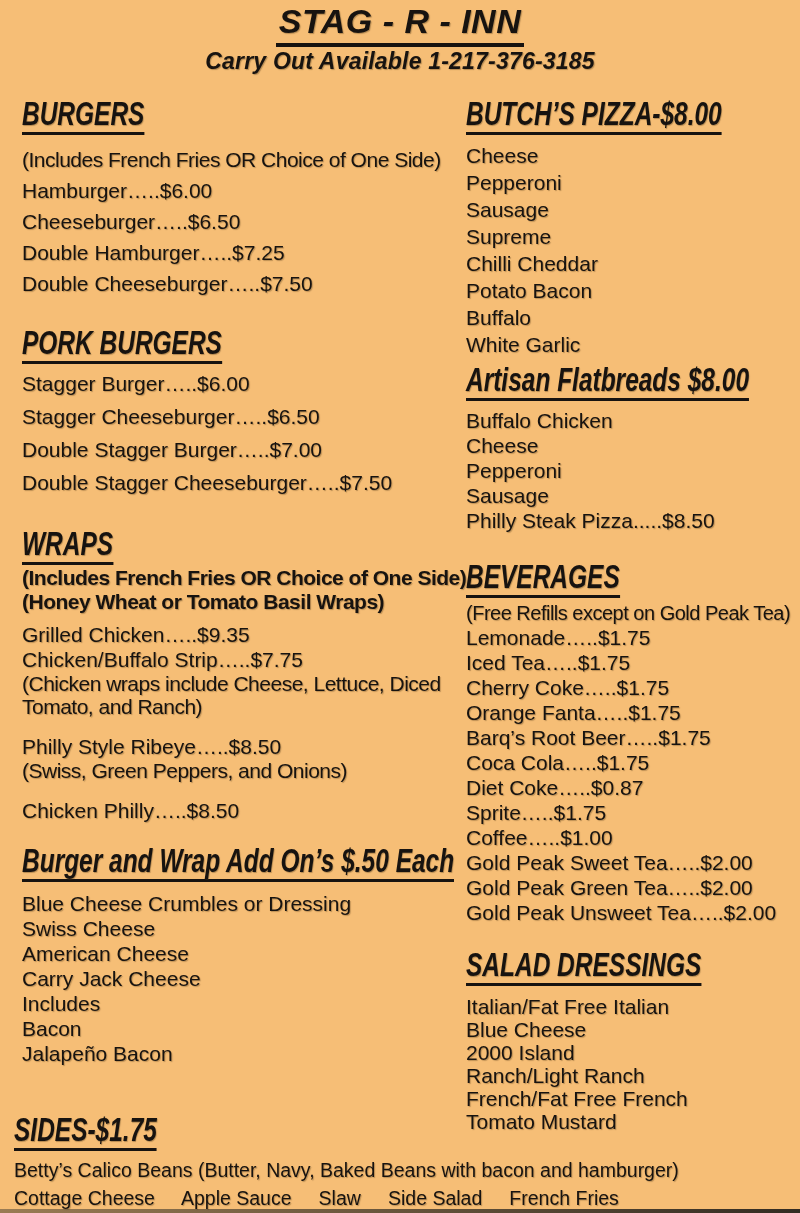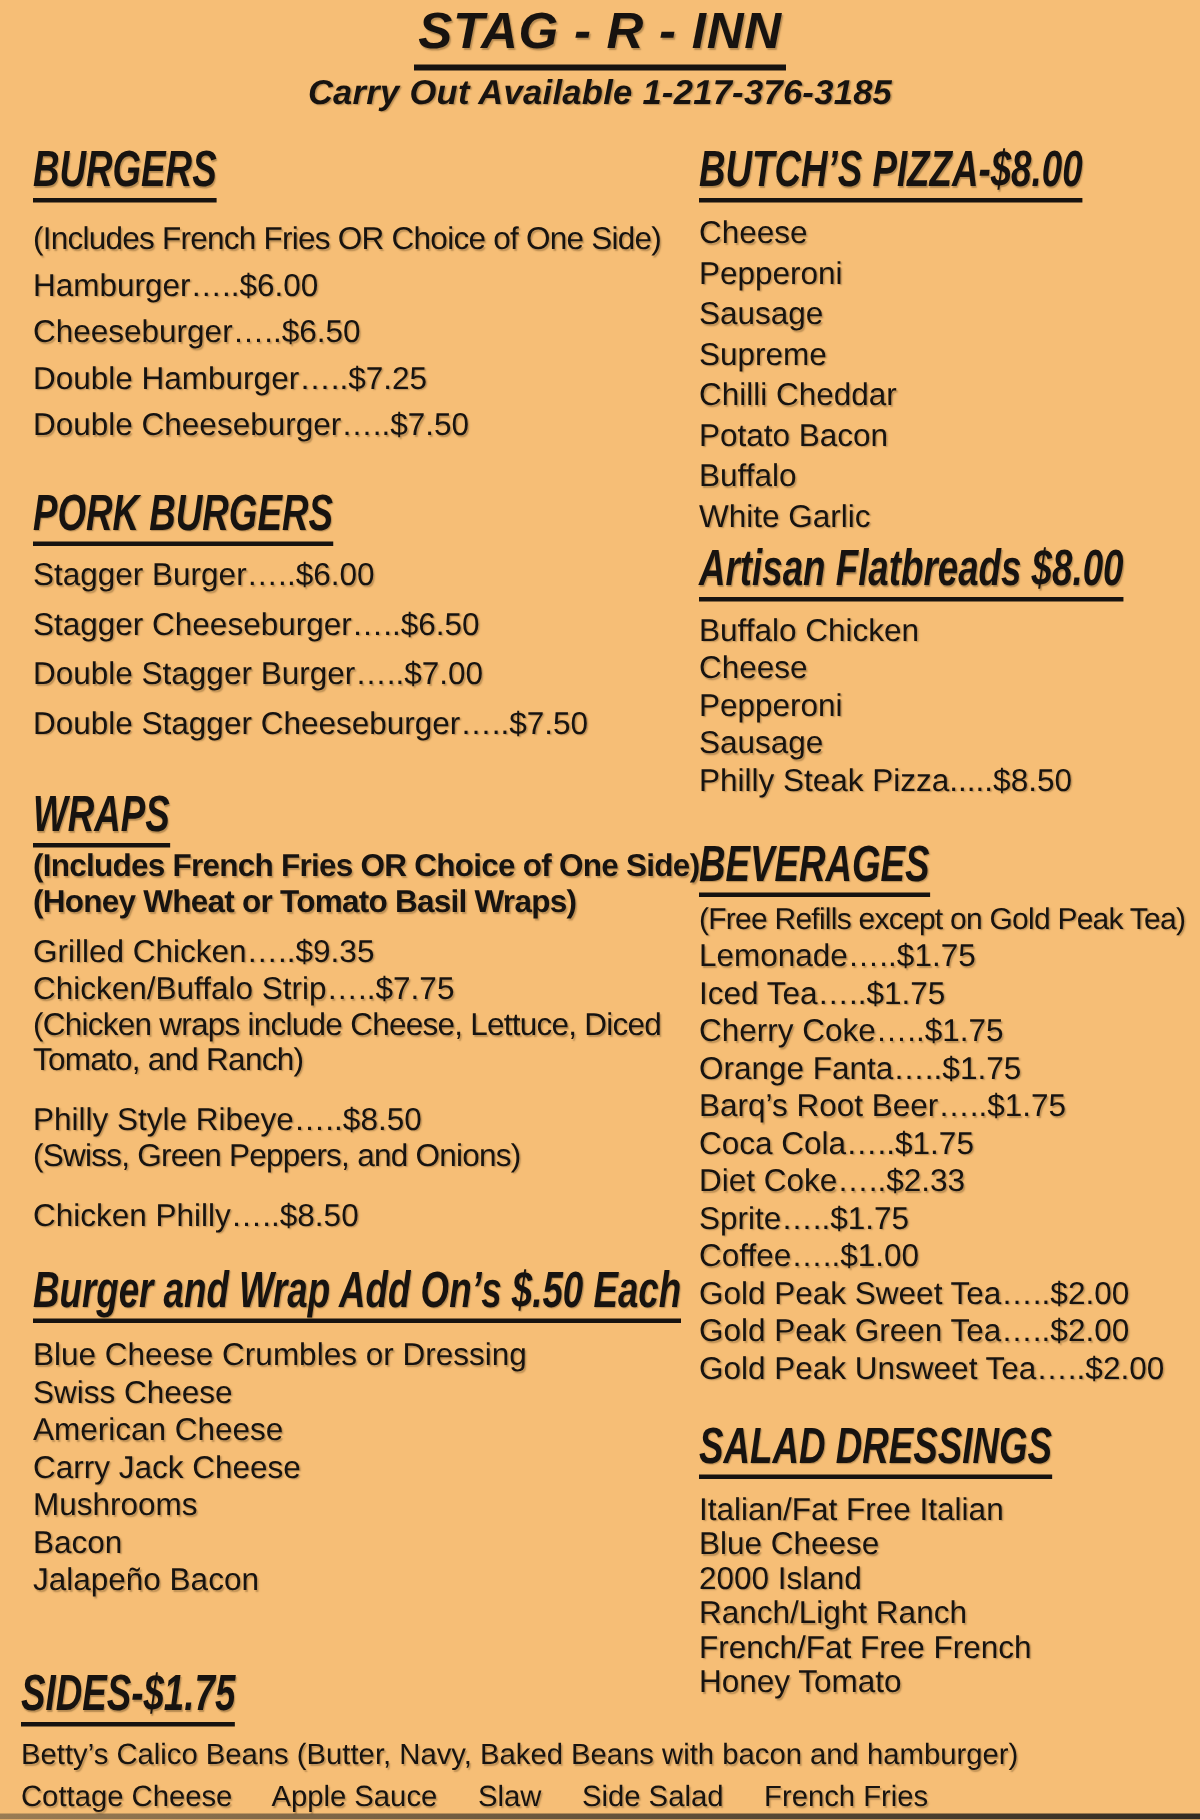--- a/index.html
+++ b/index.html
@@ -139,21 +139,21 @@
   </section>
       <section class="section sec-addons">
     <div class="heading-row">
       <span class="heading">Burger and Wrap Add On’s $.50 Each</span>
     </div>
     <div class="lines">
           <div class="line item">Blue Cheese Crumbles or Dressing</div>
           <div class="line item">Swiss Cheese</div>
           <div class="line item">American Cheese</div>
           <div class="line item">Carry Jack Cheese</div>
-          <div class="line item">Mushrooms</div>
+          <div class="line item">Includes</div>
           <div class="line item">Bacon</div>
           <div class="line item">Jalapeño Bacon</div>
         </div>
   </section>
     </div>
   <div class="col col-right" id="col-right">
       <section class="section sec-pizza">
     <div class="heading-row">
       <span class="heading">BUTCH’S PIZZA-$8.00</span>
     </div>
@@ -185,39 +185,39 @@
       <span class="heading">BEVERAGES</span>
     </div>
     <div class="lines">
           <div class="line note">(Free Refills except on Gold Peak Tea)</div>
           <div class="line item">Lemonade…..$1.75</div>
           <div class="line item">Iced Tea…..$1.75</div>
           <div class="line item">Cherry Coke…..$1.75</div>
           <div class="line item">Orange Fanta…..$1.75</div>
           <div class="line item">Barq’s Root Beer…..$1.75</div>
           <div class="line item">Coca Cola…..$1.75</div>
-          <div class="line item">Diet Coke…..$2.33</div>
+          <div class="line item">Diet Coke…..$0.87</div>
           <div class="line item">Sprite…..$1.75</div>
           <div class="line item">Coffee…..$1.00</div>
           <div class="line item">Gold Peak Sweet Tea…..$2.00</div>
           <div class="line item">Gold Peak Green Tea…..$2.00</div>
           <div class="line item">Gold Peak Unsweet Tea…..$2.00</div>
         </div>
   </section>
       <section class="section sec-dressings">
     <div class="heading-row">
       <span class="heading">SALAD DRESSINGS</span>
     </div>
     <div class="lines">
           <div class="line item">Italian/Fat Free Italian</div>
           <div class="line item">Blue Cheese</div>
           <div class="line item">2000 Island</div>
           <div class="line item">Ranch/Light Ranch</div>
           <div class="line item">French/Fat Free French</div>
-          <div class="line item">Honey Tomato</div>
+          <div class="line item">Tomato Mustard</div>
         </div>
   </section>
     </div>
   <div id="bottom-area">
       <section class="section sec-sides">
     <div class="heading-row">
       <span class="heading">SIDES-$1.75</span>
     </div>
     <div class="lines">
           <div class="line item">Betty’s Calico Beans (Butter, Navy, Baked Beans with bacon and hamburger)</div>

